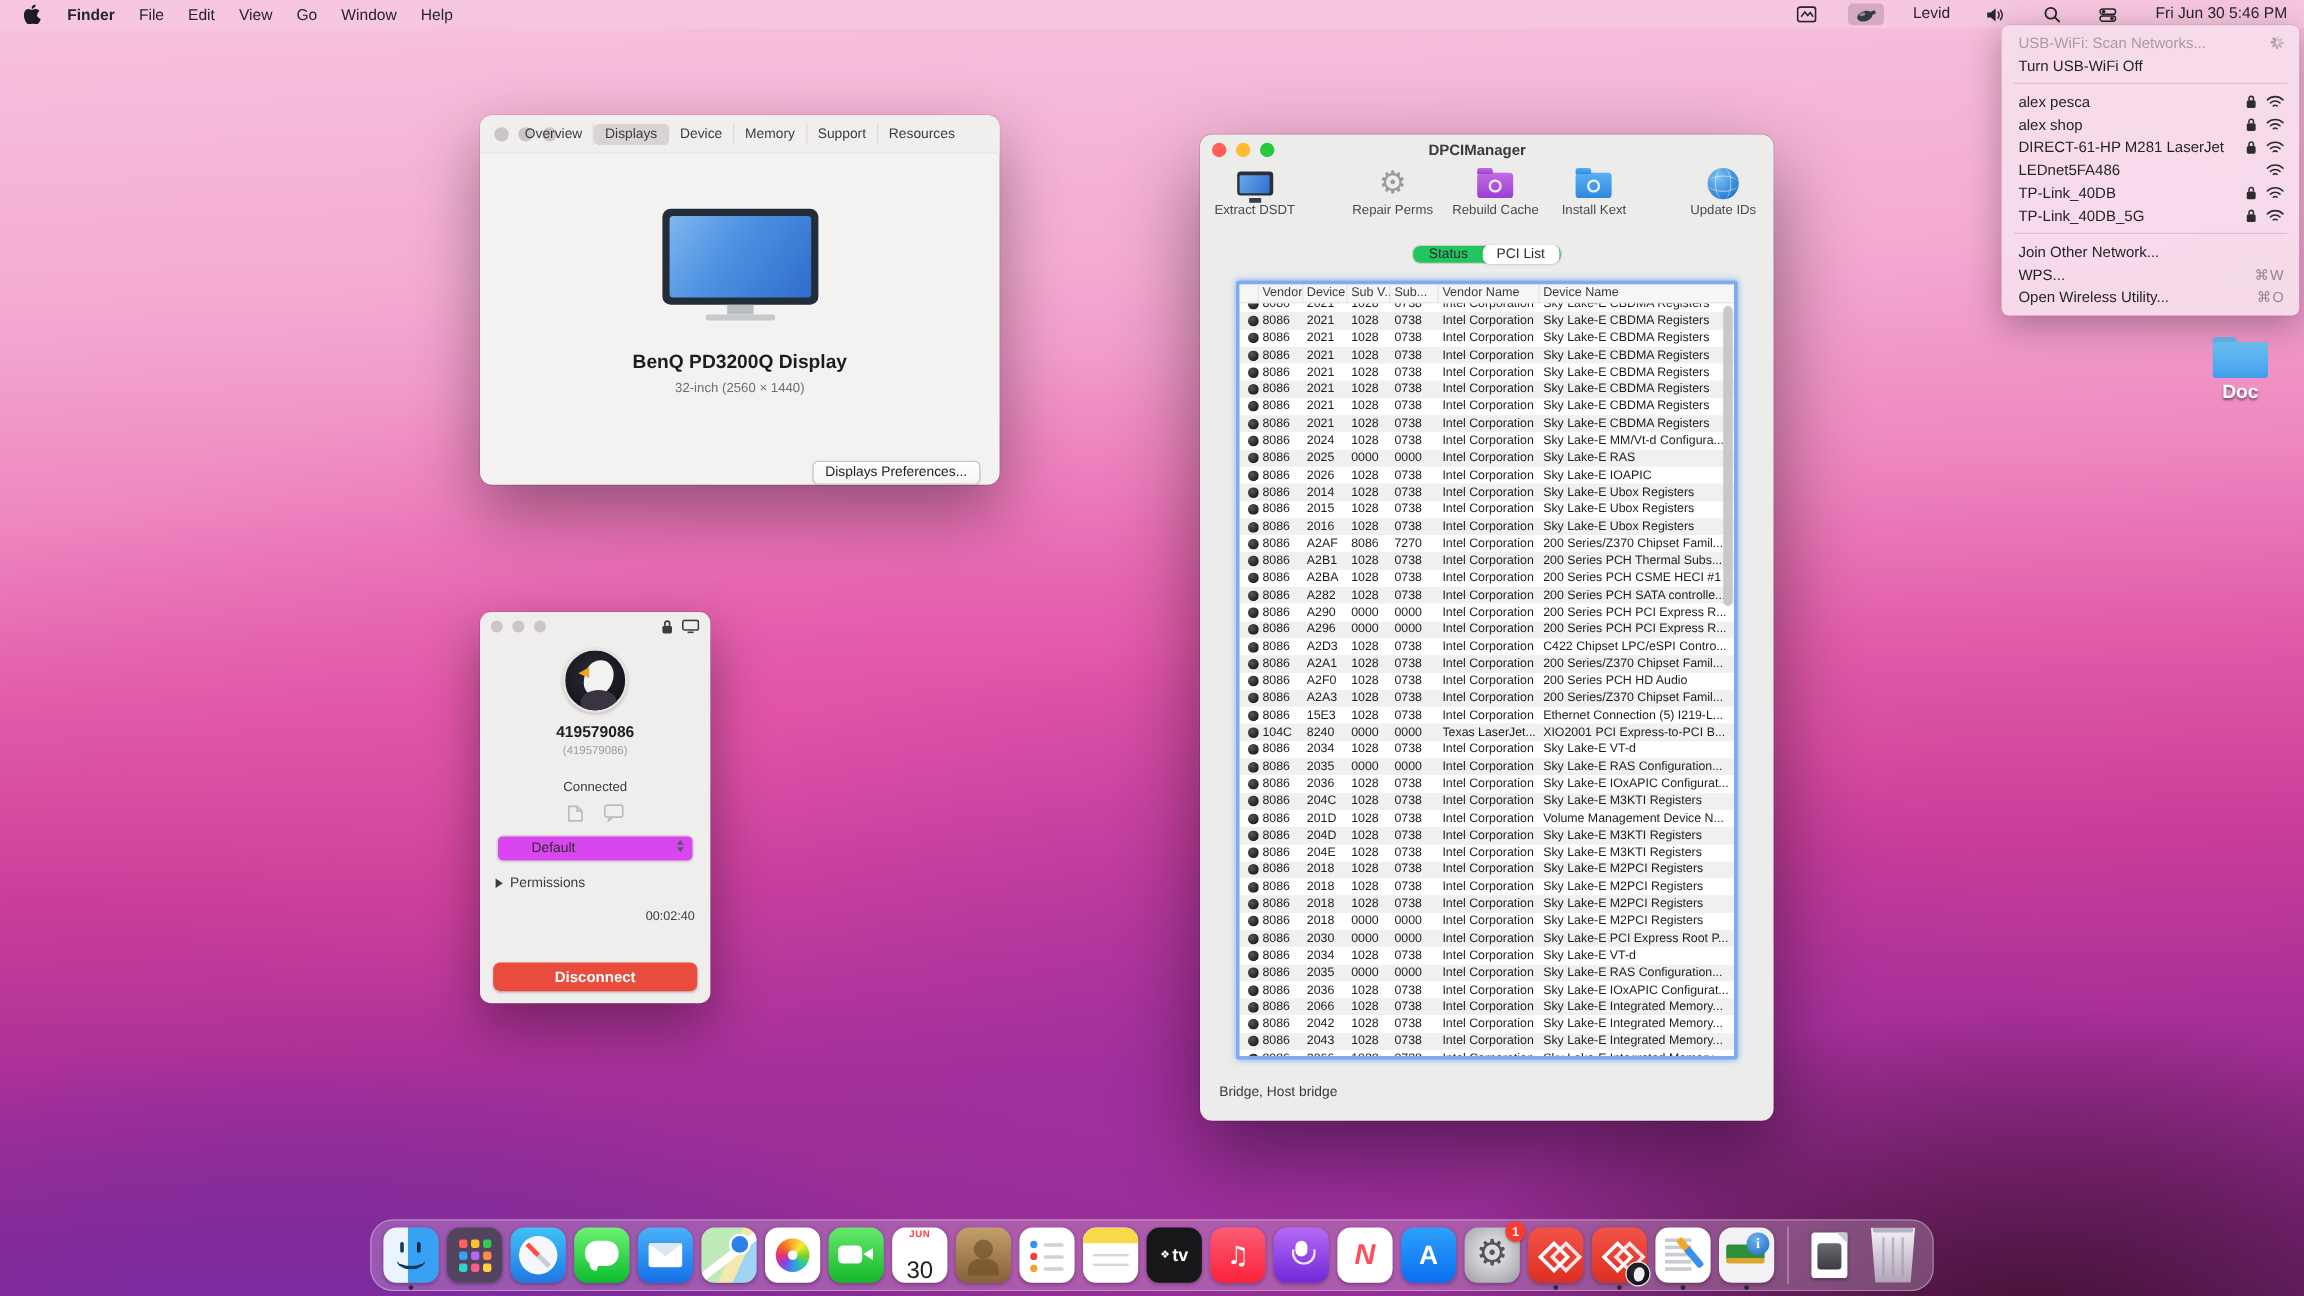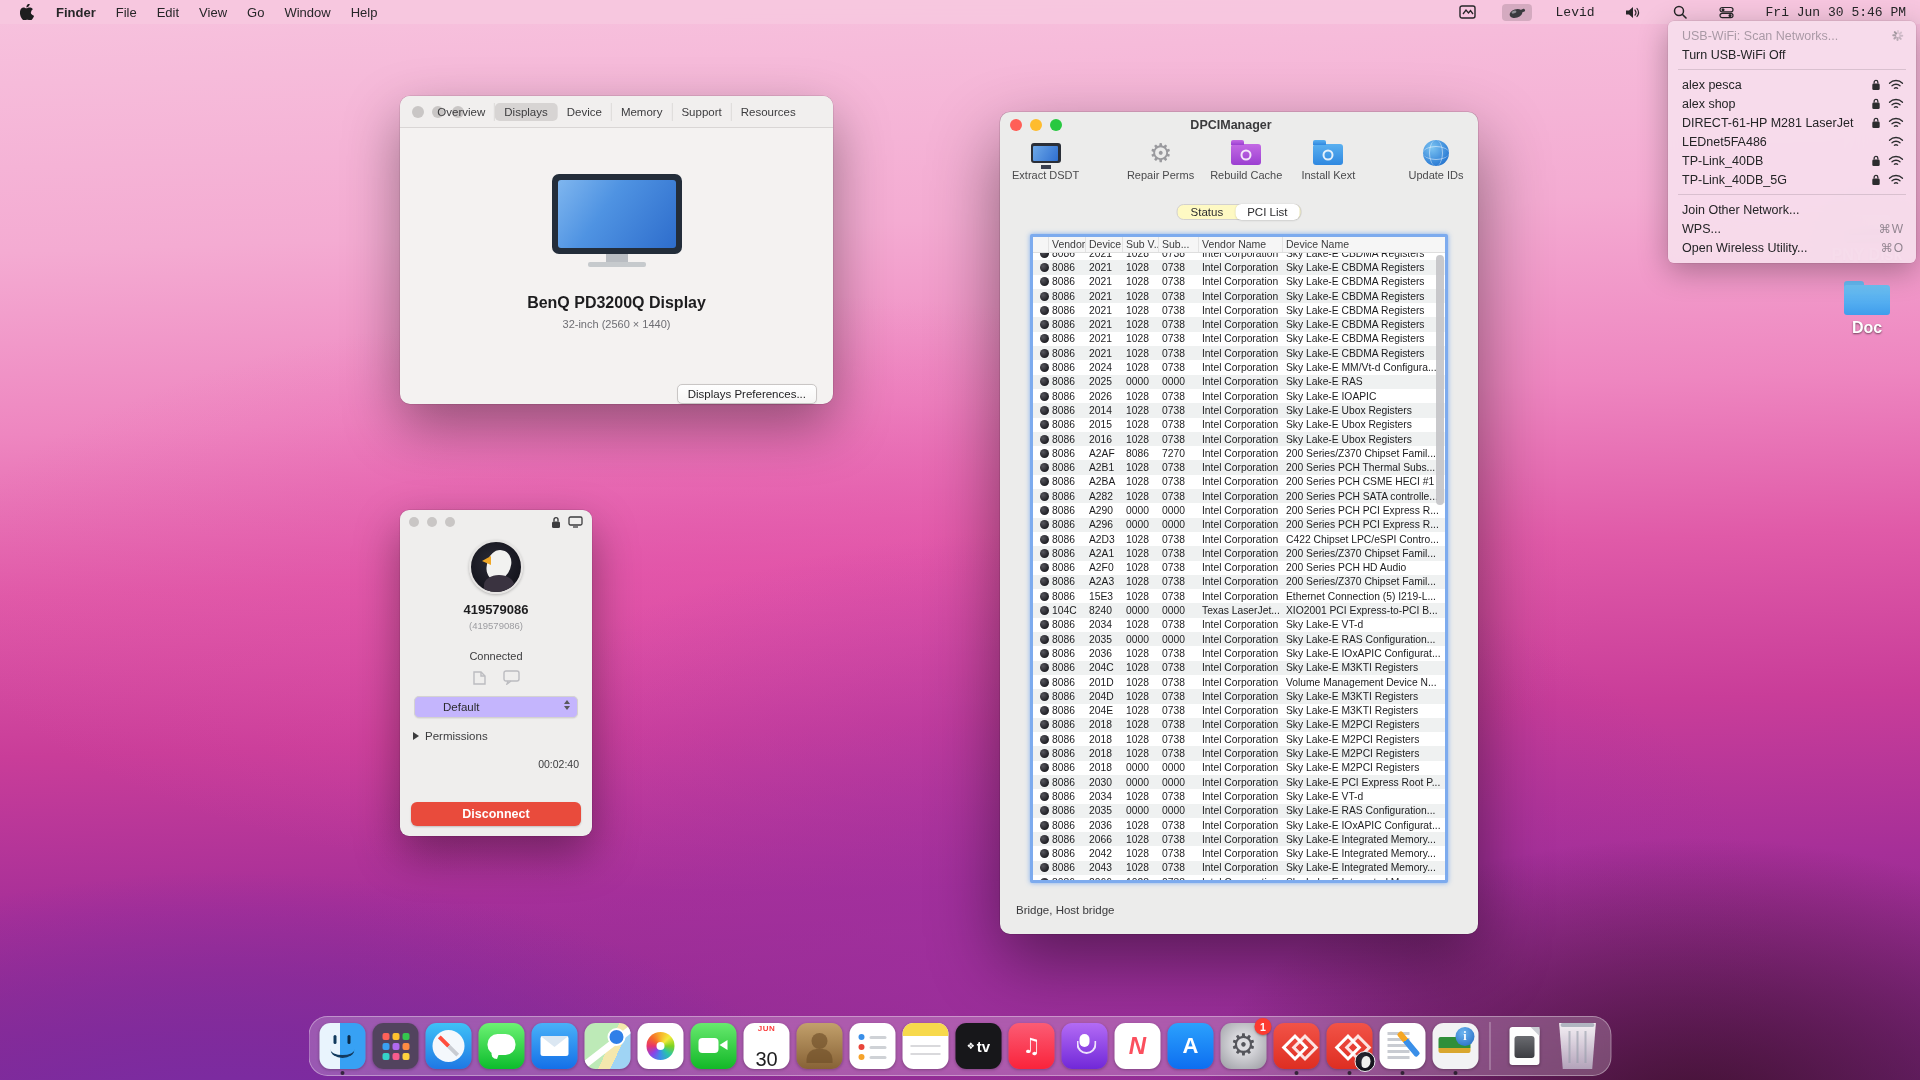--- a/index.html
+++ b/index.html
@@ -17,21 +17,21 @@
   
   .menubar { position:absolute; left:0; top:0; width:1920px; height:24px; z-index:50;
     background:rgba(246,200,223,.82); backdrop-filter:blur(20px);
     display:flex; align-items:center; justify-content:space-between; padding:0 14px;
     font-size:13px; color:#262628; }
   .mb-left { display:flex; align-items:center; gap:0; }
   .apple-wrap { display:flex; align-items:center; margin-right:6px; }
   .mb-items { display:flex; align-items:center; }
   .mb-item { padding:0 10px; }
   .mb-bold { font-weight:bold; }
-  .mb-right { display:flex; align-items:center; gap:20px;font-family:Liberation Mono, monospace; }
+  .mb-right { display:flex; gap:20px; }
   .mb-ico { display:flex; align-items:center; justify-content:center; padding:2px 6px; border-radius:4px; }
   .mb-ico.active { background:rgba(0,0,0,.14); }
   .mb-user { padding:0 4px; }
   .mb-clock { padding-left:6px; white-space:nowrap; }
 
   
   .wifi-menu { position:absolute; left:1668px; top:21px; width:248px; z-index:60;
     background:rgba(247,221,236,.94); backdrop-filter:blur(30px);
     border-radius:6px; box-shadow:0 8px 30px rgba(0,0,0,.3), 0 0 0 .5px rgba(0,0,0,.12);
     padding:5px 0 6px; font-size:12.5px; color:#242426; }
@@ -79,21 +79,21 @@
   .rem-tools { display:flex; gap:7px; align-items:center; }
   .avatar { position:absolute; left:50%; top:30px; transform:translateX(-50%); width:54px; height:54px; border-radius:50%;
     background:radial-gradient(circle at 45% 40%, #2b2b36, #14141c 75%); border:2px solid #e6e4e3; box-shadow:0 1px 3px rgba(0,0,0,.25); overflow:hidden; }
   .eagle-head { position:absolute; left:16px; top:8px; width:24px; height:30px; background:#f2f2f0; border-radius:55% 45% 60% 40%; transform:rotate(8deg); }
   .eagle-beak { position:absolute; left:11px; top:14px; width:0; height:0; border-top:5px solid transparent; border-bottom:4px solid transparent; border-right:9px solid #f0a726; }
   .eagle-body { position:absolute; left:13px; top:33px; width:30px; height:20px; background:#3a3340; border-radius:50% 50% 0 0; }
   .rem-id { position:absolute; left:0; right:0; top:92px; text-align:center; font-size:13px; font-weight:bold; color:#1d1d1f; }
   .rem-alias { position:absolute; left:0; right:0; top:110px; text-align:center; font-size:9.5px; color:#9c9ca0; }
   .rem-status { position:absolute; left:0; right:0; top:140px; text-align:center; font-size:11px; color:#3c3c3e; }
   .rem-icons { position:absolute; left:0; right:0; top:160px; display:flex; justify-content:center; gap:14px; }
-  .rem-select { position:absolute; left:14px; right:14px; top:186px; height:22px; background:#c4b5fd; border:1px solid #d4d2d1;
+  .rem-select { position:absolute; left:14px; right:14px; top:186px; height:22px; background:#d946ef; border:1px solid #d4d2d1;
     border-radius:5px; display:flex; align-items:center; font-size:11.5px; padding-left:28px; color:#2c2c2e;
     box-shadow:0 .5px 1px rgba(0,0,0,.06); }
   .sel-arrows { position:absolute; right:7px; top:3px; display:flex; flex-direction:column; gap:2px; }
   .sel-arrows b { width:0; height:0; border-left:3.5px solid transparent; border-right:3.5px solid transparent; }
   .sel-arrows .up { border-bottom:4.5px solid #58585c; }
   .sel-arrows .dn { border-top:4.5px solid #58585c; }
   .rem-perms { position:absolute; left:13px; top:220px; font-size:11.5px; color:#3c3c3e; display:flex; align-items:center; gap:6px; }
   .perm-tri { width:0; height:0; border-top:4px solid transparent; border-bottom:4px solid transparent; border-left:6px solid #3c3c3e; }
   .rem-timer { position:absolute; right:13px; top:248px; font-size:10.5px; color:#3c3c3e; }
   .disc-btn { position:absolute; left:11px; right:11px; bottom:10px; height:24px; background:#e94b3c; border-radius:6px;
@@ -121,21 +121,21 @@
   .ic-folder i { position:absolute; left:50%; top:50%; transform:translate(-50%,-50%); width:11px; height:11px;
     border-radius:50%; border:2px solid rgba(255,255,255,.85); }
   .ic-globe { width:26px; height:26px; border-radius:50%;
     background:radial-gradient(circle at 35% 30%, #7cc4f2, #2f7fd6 70%, #1a5cb0);
     position:relative; overflow:hidden; }
   .ic-globe::before { content:''; position:absolute; left:50%; top:0; bottom:0; width:12px; transform:translateX(-50%);
     border-left:1px solid rgba(255,255,255,.5); border-right:1px solid rgba(255,255,255,.5); border-radius:50%; }
   .ic-globe::after { content:''; position:absolute; top:50%; left:0; right:0; height:12px; transform:translateY(-50%);
     border-top:1px solid rgba(255,255,255,.5); border-bottom:1px solid rgba(255,255,255,.5); border-radius:50%; }
   .dpci-seg { position:absolute; left:50%; top:92px; transform:translateX(-50%); height:16px;
-    background:#fef9c3; border:1px solid #d2d0cf; border-radius:7px; display:flex; align-items:center; padding:1px; }
+    background:#22c55e; border:1px solid #d2d0cf; border-radius:7px; display:flex; align-items:center; padding:1px; }
   .seg { font-size:11.5px; color:#2c2c2e; padding:2px 12px; border-radius:6px; }
   .seg.active { background:#fff; box-shadow:0 .5px 2px rgba(0,0,0,.18); }
   .pci-table { position:absolute; left:30px; right:30px; top:122px; bottom:51px;
     border:3px solid #7dabee; border-radius:2px; box-shadow:0 0 5px rgba(92,152,240,.75); background:#fff; overflow:hidden; }
   .pt-header { display:grid; grid-template-columns:16px 37px 37px 36px 40px 84px 1fr; height:16px;
     background:#f6f6f6; border-bottom:1px solid #dedede; font-size:10.5px; color:#3c3c3e; }
   .pt-header span { padding:1px 3px; border-right:1px solid #e3e3e3; white-space:nowrap; overflow:hidden; }
   .pt-header span:last-child { border-right:none; }
   .pt-rows { position:absolute; left:0; right:0; top:16px; bottom:0; overflow:hidden; }
   .pt-rows-inner { margin-top:-7px; }

